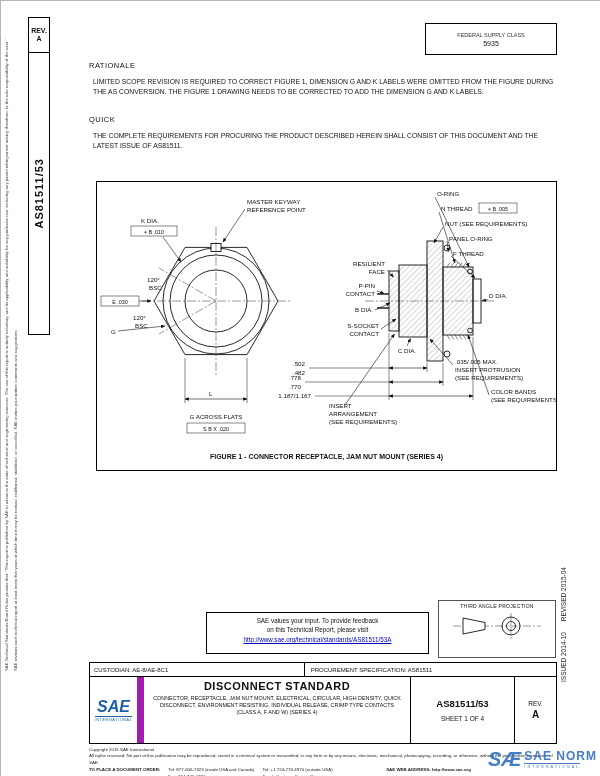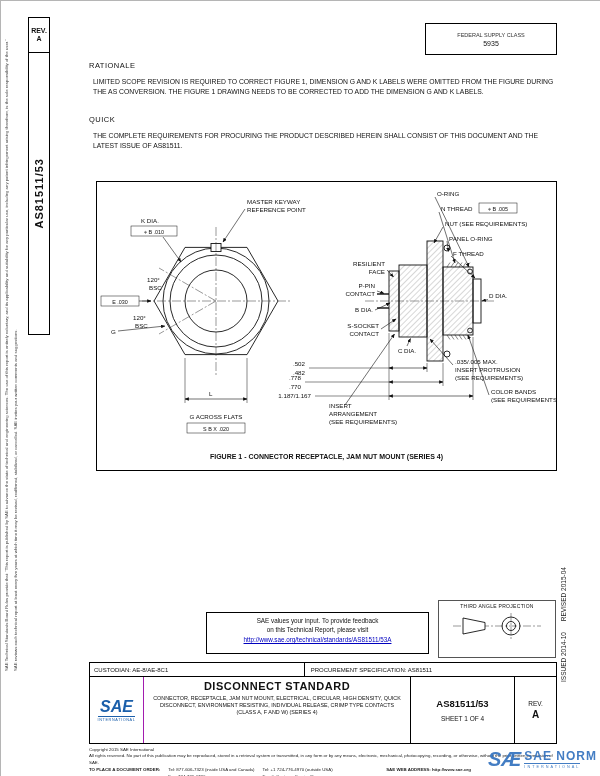--- a/index.html
+++ b/index.html
@@ -37,21 +37,21 @@
   
   #projection{left:437px;top:599px;width:118px;height:58px;border:1px solid #555;box-sizing:border-box;text-align:center;}
   #projection .plabel{font-size:5px;margin-top:2px;letter-spacing:.3px;}
   
   #custbar{left:88px;top:661px;width:468px;height:15px;border:1.5px solid #000;box-sizing:border-box;display:flex;align-items:stretch;font-size:6px;}
   #custbar .c1{width:45%;border-right:1px solid #000;display:flex;align-items:center;padding-left:4px;}
   #custbar .c2{flex:1;display:flex;align-items:center;padding-left:6px;}
   
   #titleblock{left:88px;top:675px;width:468px;height:68px;border:1.5px solid #000;box-sizing:border-box;display:grid;grid-template-columns:54px 1fr 104px 42px;}
   #titleblock .cell{display:flex;flex-direction:column;align-items:center;justify-content:center;box-sizing:border-box;}
-  #titleblock .logo-cell{border-right:1px solid #a21caf;text-align:right;}
+  #titleblock .logo-cell{border-right:7px solid #a21caf;text-align:right;}
   .sae-logo-text{color:#1b5faa;font-weight:bold;font-style:italic;font-size:16px;line-height:1;}
   .sae-logo-sub{color:#1b5faa;font-size:3.8px;letter-spacing:.6px;border-top:1px solid #1b5faa;margin-top:1px;padding-top:1px;}
   #titleblock .mid-cell{padding:3px 6px;justify-content:flex-start;}
   .std-type{font-weight:bold;font-size:11px;letter-spacing:.5px;}
   .std-desc{font-size:5.4px;line-height:1.3;text-align:center;margin-top:3px;}
   #titleblock .num-cell{border-left:1px solid #000;}
   .doc-num{font-weight:bold;font-size:9.5px;}
   .sheet{font-size:6.5px;margin-top:6px;}
   #titleblock .rev-cell2{border-left:1px solid #000;}
   .rev-l{font-size:6.5px;}

